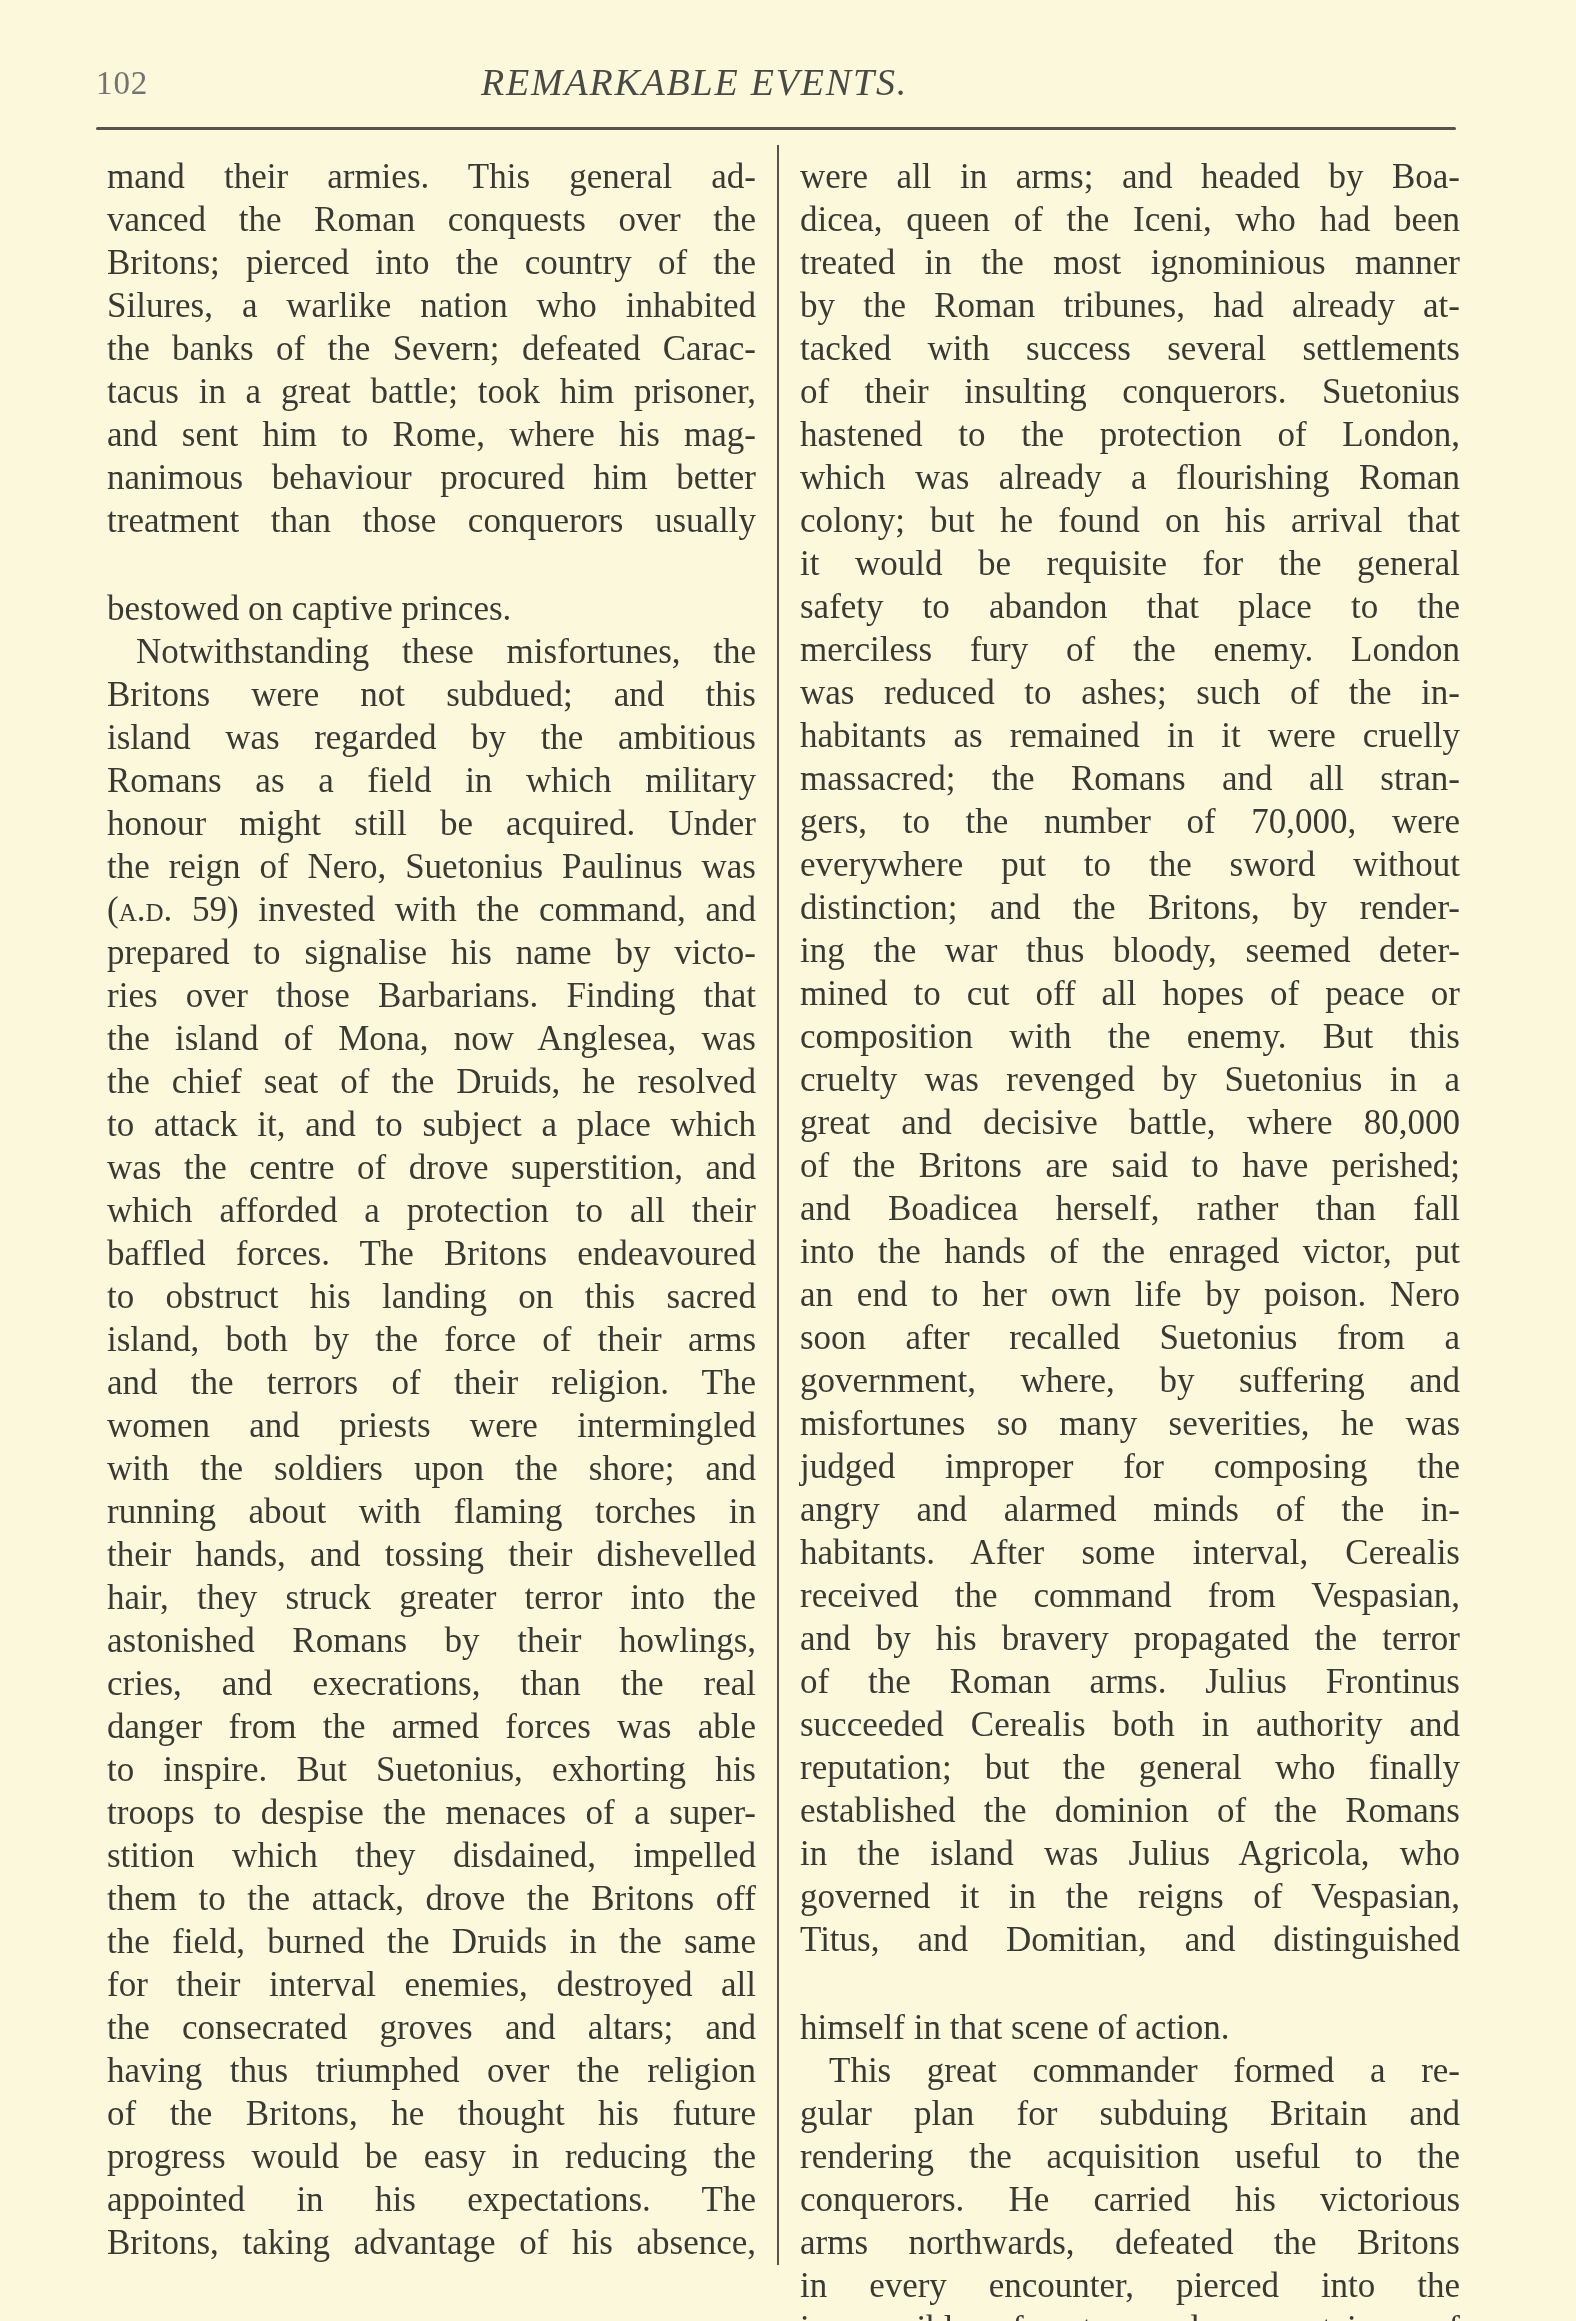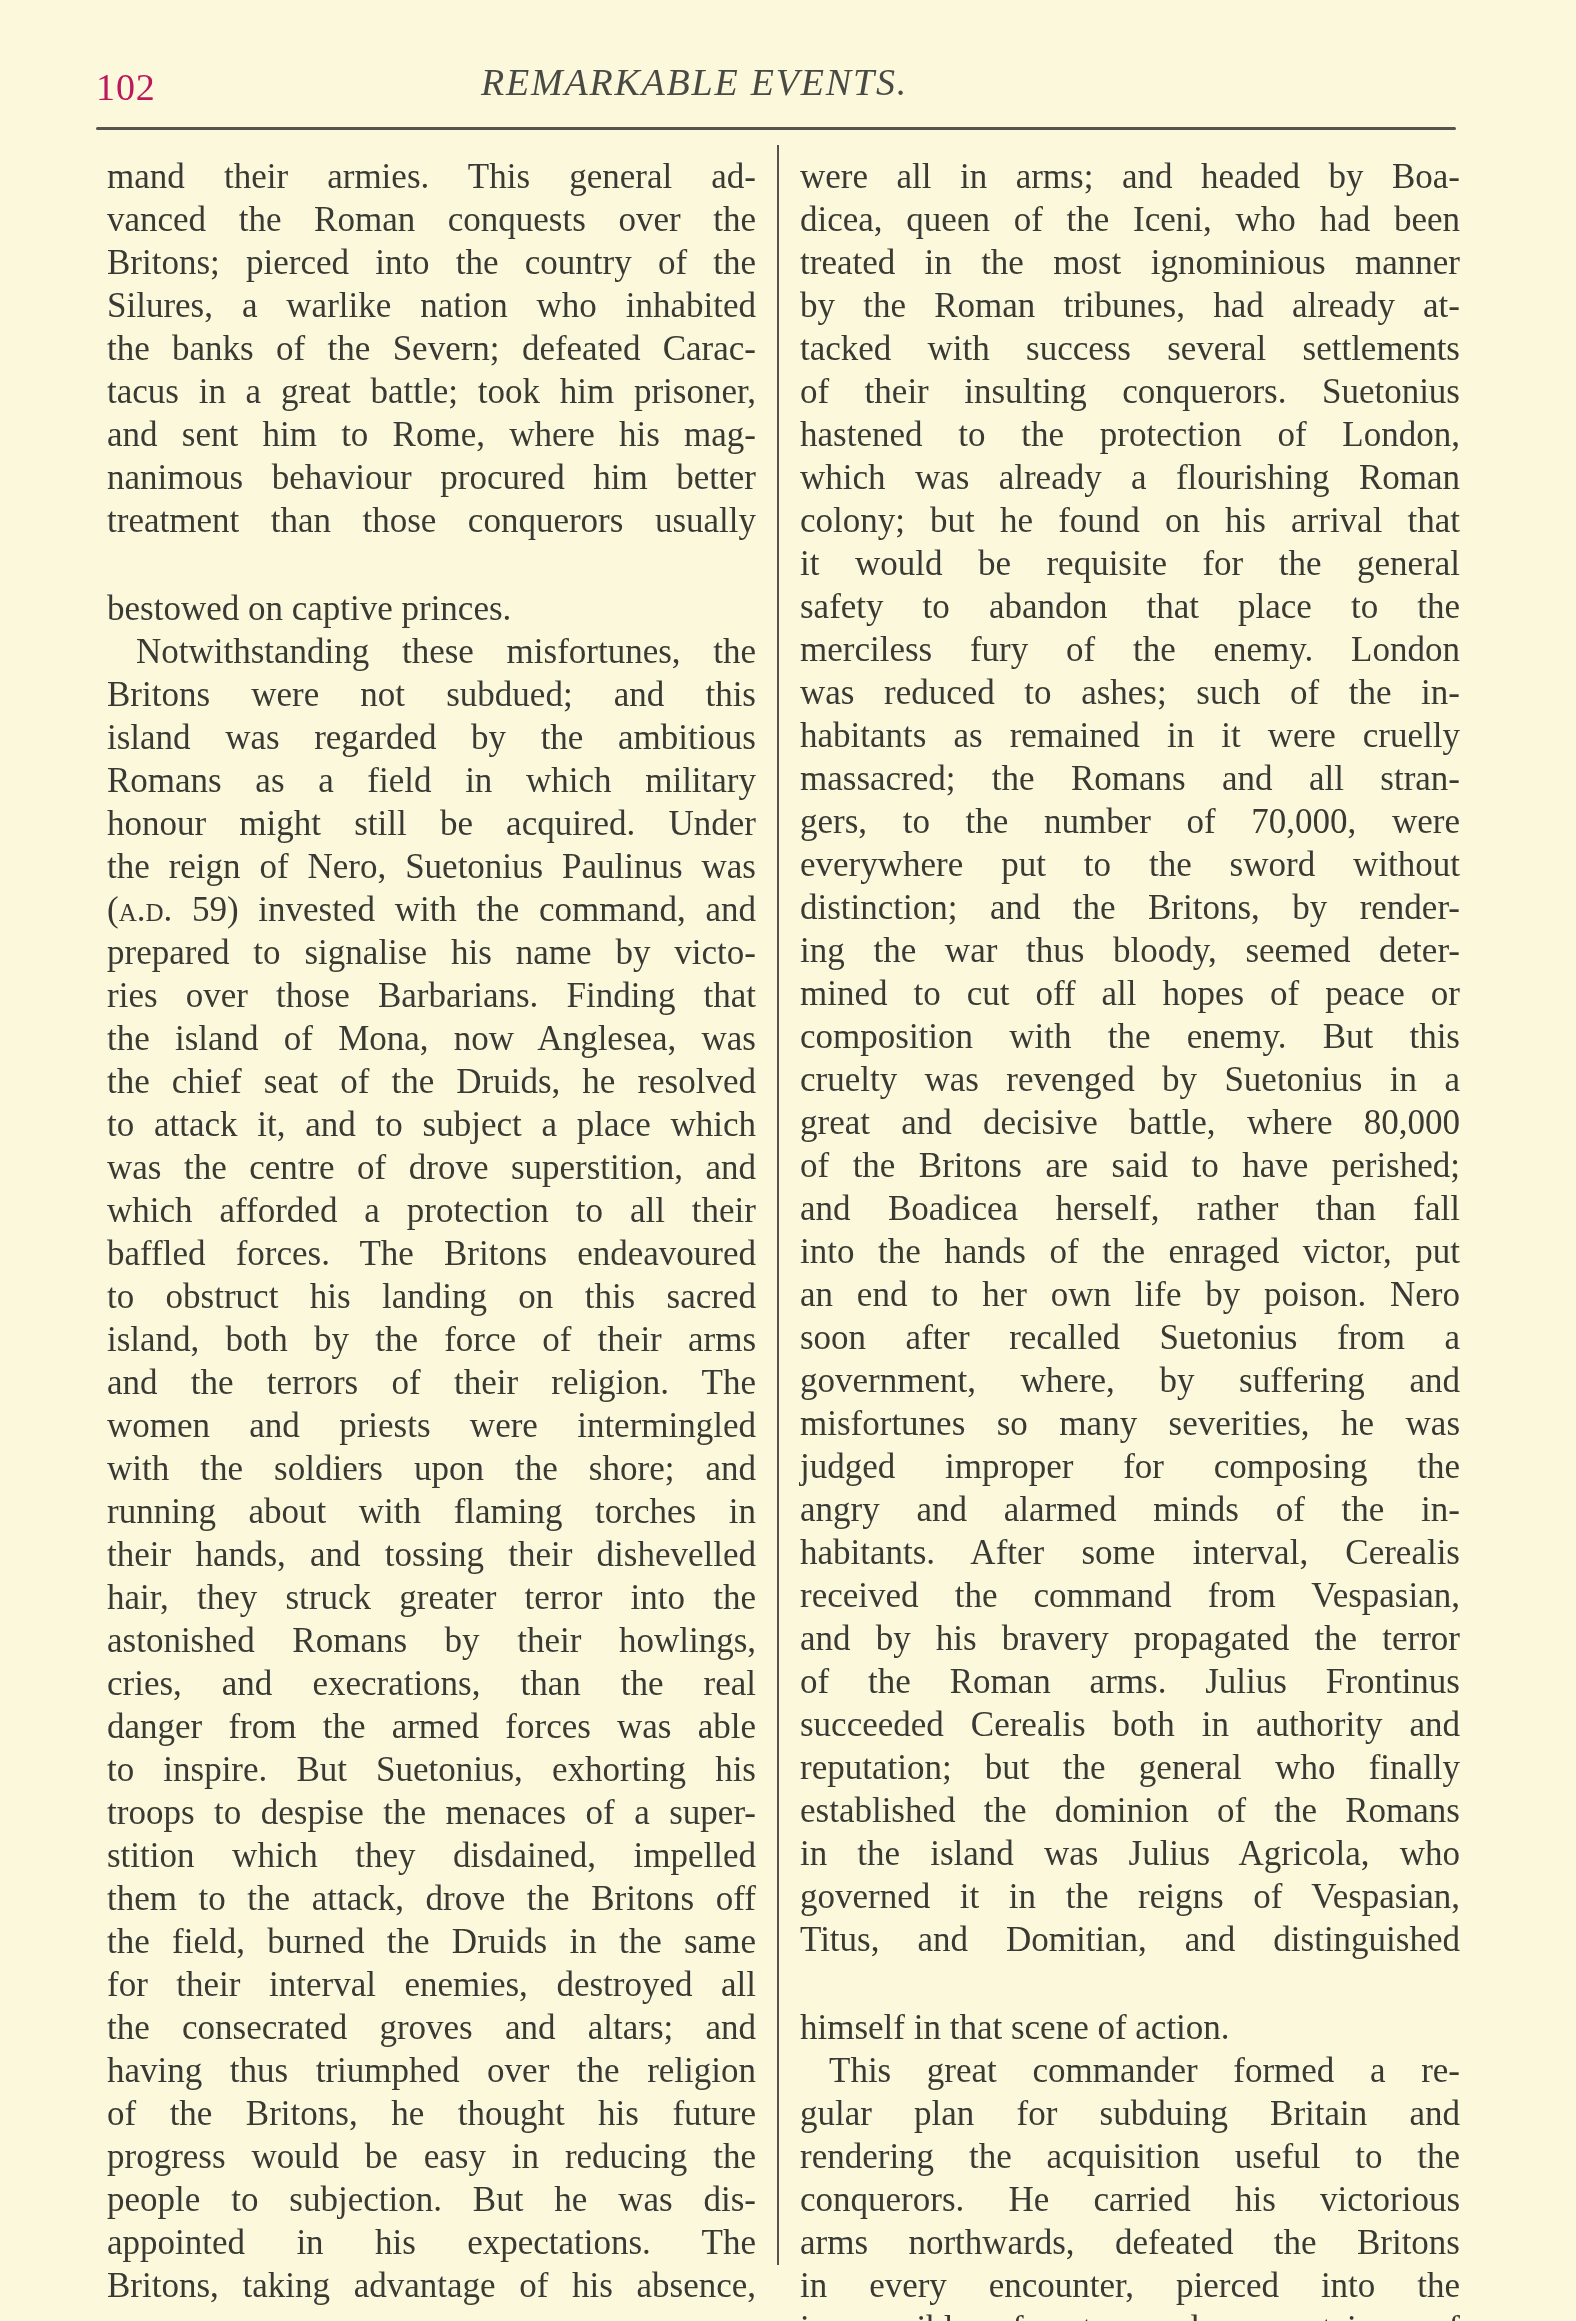--- a/index.html
+++ b/index.html
@@ -5,21 +5,21 @@
   html, body { margin: 0; padding: 0; }
   body {
     width: 1576px; height: 2322px;
     background: #fbf8dc;
     position: relative; overflow: hidden;
     font-family: "Liberation Serif", "DejaVu Serif", serif;
     color: #3a3a34;
   }
   .page-number {
     position: absolute; left: 96px; top: 65px;
-    font-size: 38px; letter-spacing: 0.9px; color: #be185d;
+    font-size: 33px; letter-spacing: 0.9px; color: #737373;
   }
   .running-head {
     position: absolute; left: 8px; width: 1373px; top: 60px;
     text-align: center; font-style: italic;
     font-size: 38px; letter-spacing: 1.8px; color: #4a4a44;
   }
   .head-rule {
     position: absolute; left: 96px; width: 1360px; top: 127px;
     height: 2.7px; background: #55554e; border-radius: 1.8px;
   }
@@ -91,21 +91,20 @@
       <div class="line">to inspire.  But Suetonius, exhorting his</div>
       <div class="line">troops to despise the menaces of a super-</div>
       <div class="line">stition which they disdained, impelled</div>
       <div class="line">them to the attack, drove the Britons off</div>
       <div class="line">the field, burned the Druids in the same</div>
       <div class="line">for their interval enemies, destroyed all</div>
       <div class="line">the consecrated groves and altars; and</div>
       <div class="line">having thus triumphed over the religion</div>
       <div class="line">of the Britons, he thought his future</div>
       <div class="line">progress would be easy in reducing the</div>
-      <div class="line">people to subjection.  But he was dis-</div>
       <div class="line">appointed in his expectations.  The</div>
       <div class="line">Britons, taking advantage of his absence,</div>
     </div>
   <div class="column col-right">
       <div class="line">were all in arms; and headed by Boa-</div>
       <div class="line">dicea, queen of the Iceni, who had been</div>
       <div class="line">treated in the most ignominious manner</div>
       <div class="line">by the Roman tribunes, had already at-</div>
       <div class="line">tacked with success several settlements</div>
       <div class="line">of their insulting conquerors.  Suetonius</div>

